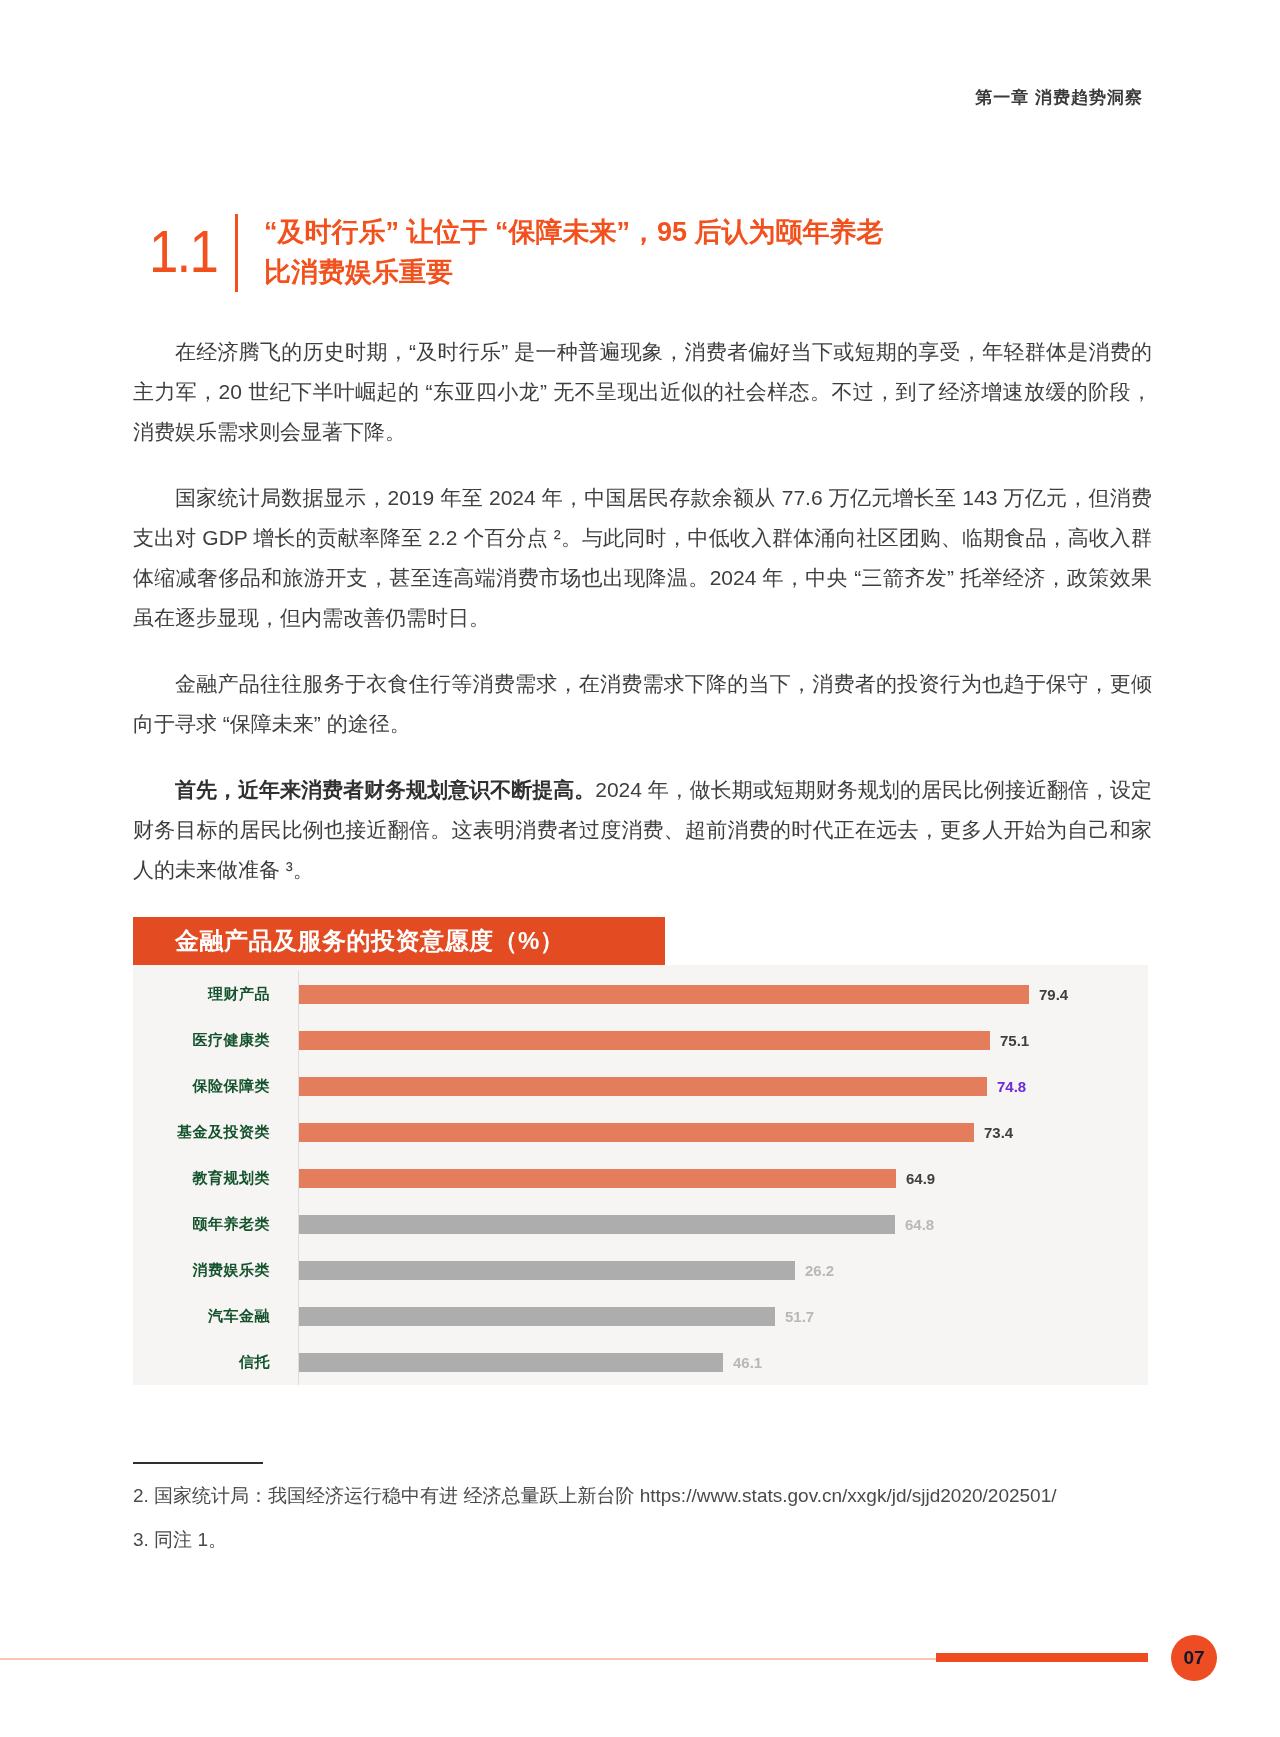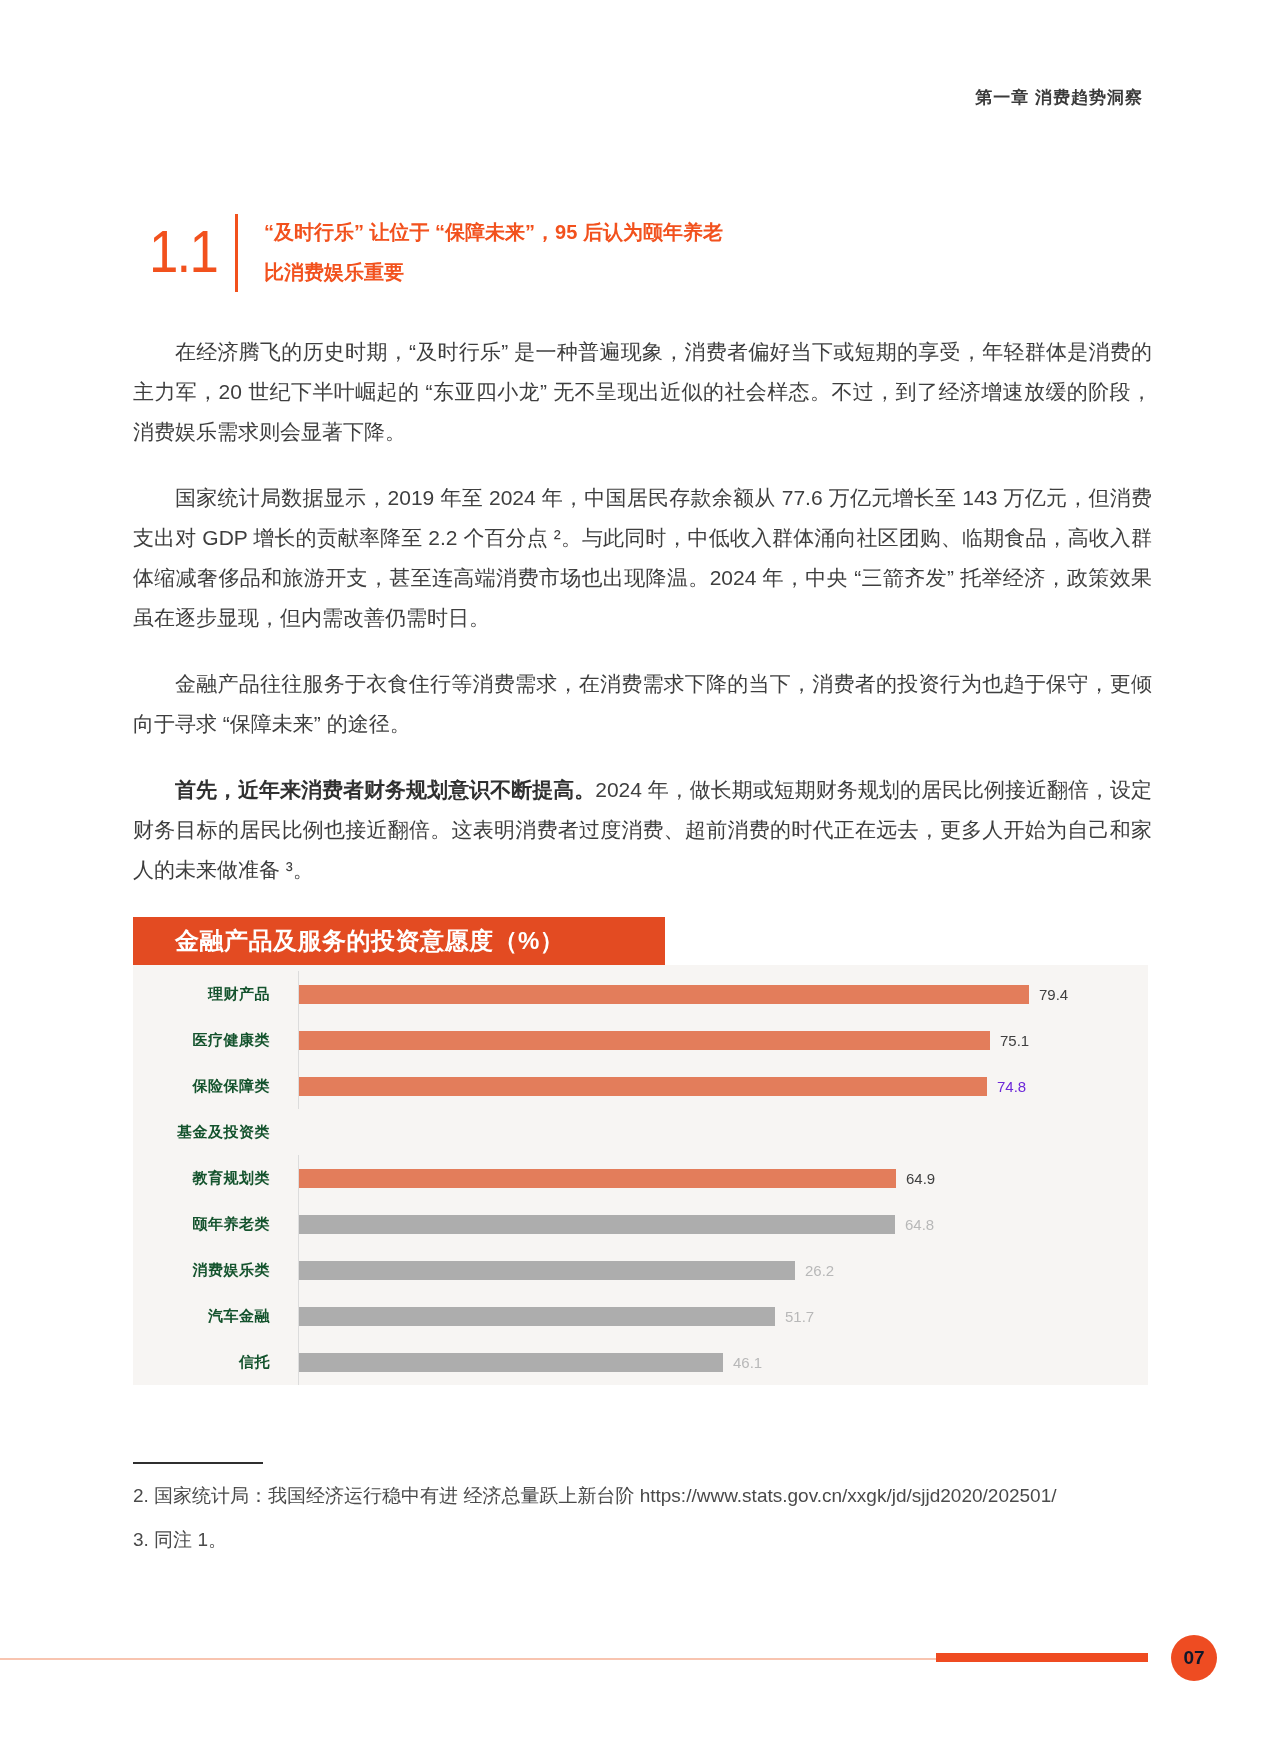--- a/index.html
+++ b/index.html
@@ -17,21 +17,21 @@
   .content { position:absolute; left:133px; top:212px; width:1019px; }
 
   
   .section-head { display:flex; align-items:stretch; margin-bottom:40px; margin-left:16px; height:80px; }
   .section-number {
     font-size:60px; line-height:80px; color:#f2511d; font-weight:500;
     letter-spacing:-2px; transform:scaleX(.88); transform-origin:left center;
     width:78px; flex:0 0 auto;
   }
   .section-divider { width:3px; background:#f2511d; margin:2px 26px 0 8px; flex:0 0 auto; }
-  .section-title { font-size:20px; line-height:40px; font-weight:bold; color:#f2511d; }
+  .section-title { font-size:27px; line-height:40px; font-weight:bold; color:#f2511d; }
 
   
   .body-text p {
     font-size:21px; line-height:40px; color:#3e3e3e;
     text-align:justify; text-justify:inter-ideograph;
     text-indent:2em; margin-bottom:26px;
   }
   .body-text p strong { font-weight:bold; color:#303030; }
 
   
@@ -45,21 +45,21 @@
   .chart-row { display:flex; align-items:center; height:46px; }
   .row-label {
     width:165px; flex:0 0 auto; text-align:right; padding-right:28px;
     font-size:15px; font-weight:600; color:#14532d; letter-spacing:.5px;
   }
   .row-track {
     flex:1; display:flex; align-items:center; height:100%;
     border-left:1px solid #dcdcdc;
   }
   .bar { height:19px; flex:0 0 auto; }
-  .bar-value { margin-left:10px; font-size:15px; font-weight:400; }
+  .bar-value { margin-left:10px; font-size:15px; font-weight:700; }
 
   
   .footnotes { position:absolute; left:133px; top:1462px; width:1019px; }
   .footnote-divider { width:130px; border-top:2px solid #2f2f2f; margin-bottom:16px; }
   .footnote { font-size:19px; line-height:31px; color:#4a4a4a; margin-bottom:13px; }
 
   
   .footer-line-thin { position:absolute; top:1658px; left:0; width:936px; height:2px; background:#f8c4b0; }
   .footer-line-thick { position:absolute; top:1653px; left:936px; width:212px; height:9px; background:#ef4b21; }
   .page-number-badge {
@@ -114,20 +114,24 @@
             </div>
             <div class="chart-row">
               <div class="row-label">保险保障类</div>
               <div class="row-track">
                 <div class="bar" style="width: 688px; background: rgb(227, 125, 91);"></div>
                 <span class="bar-value" style="color: #6d28d9; text-align: center;">74.8</span>
               </div>
             </div>
             <div class="chart-row">
               <div class="row-label">基金及投资类</div>
+              <div class="row-track">
+                <div class="bar" style="width: 675px; background: rgb(227, 125, 91);"></div>
+                <span class="bar-value" style="color: rgb(63, 63, 63);">73.4</span>
+              </div>
             </div>
             <div class="chart-row">
               <div class="row-label">教育规划类</div>
               <div class="row-track">
                 <div class="bar" style="width: 597px; background: rgb(227, 125, 91);"></div>
                 <span class="bar-value" style="color: rgb(63, 63, 63);">64.9</span>
               </div>
             </div>
             <div class="chart-row">
               <div class="row-label">颐年养老类</div>

